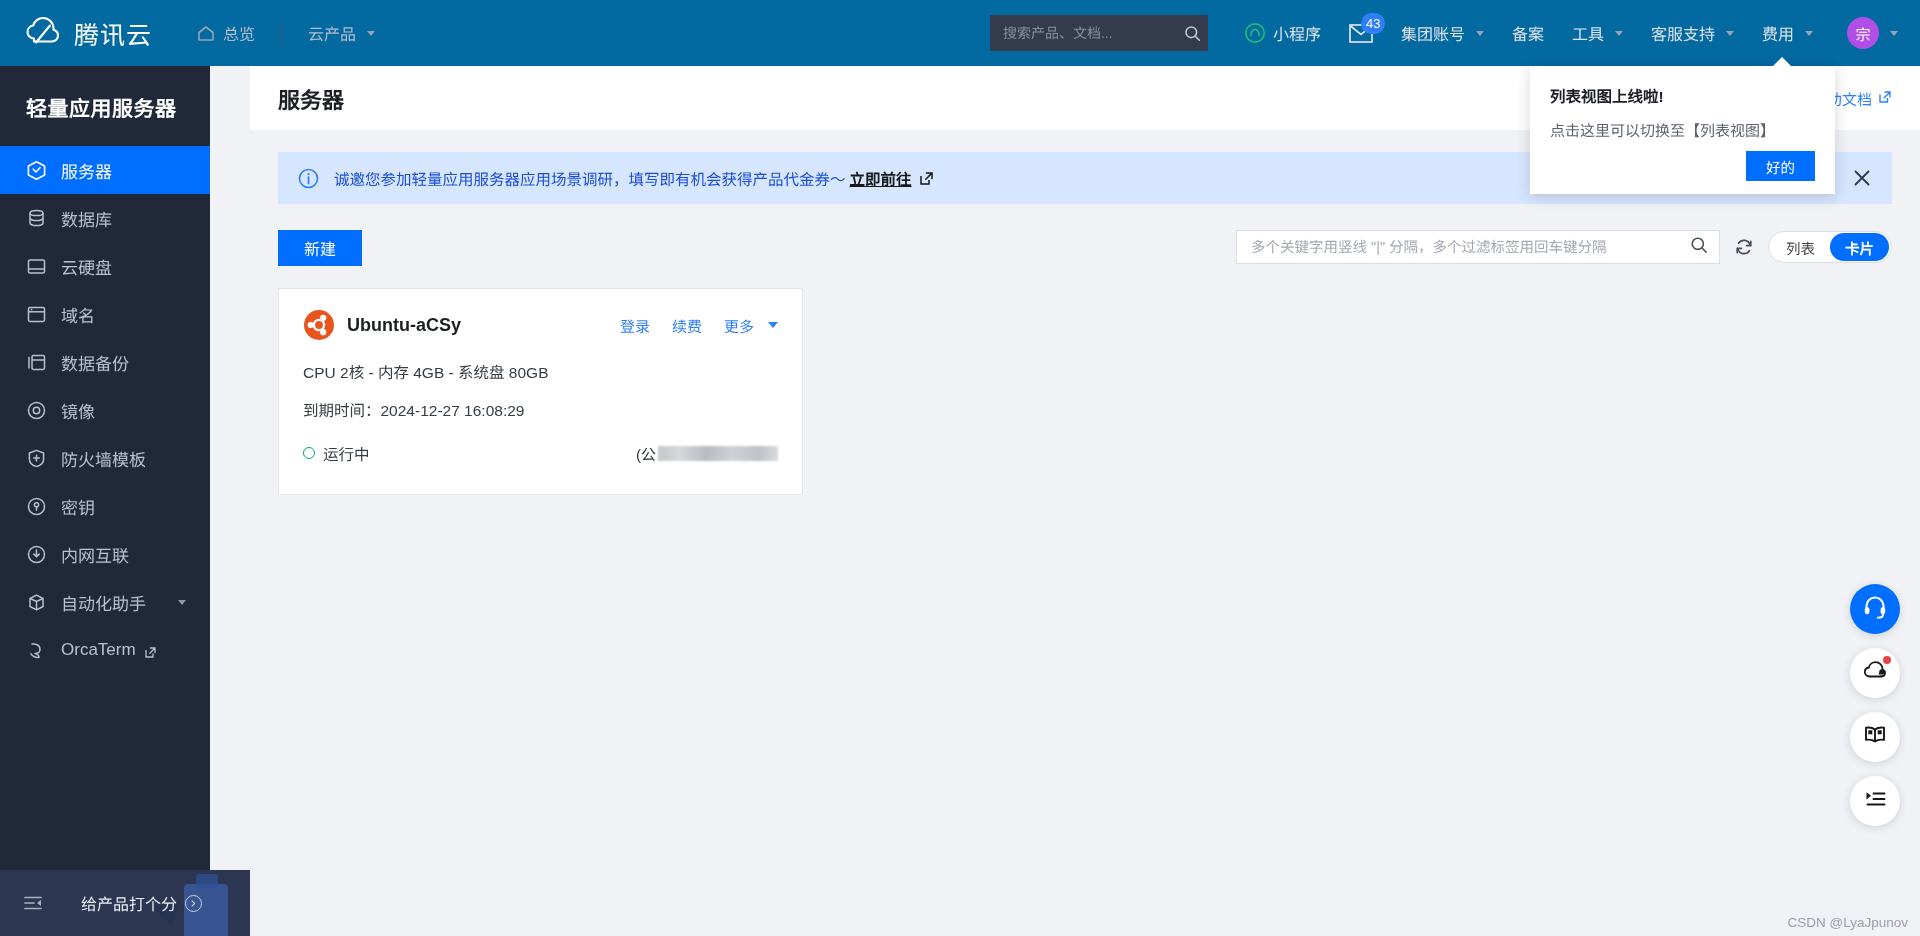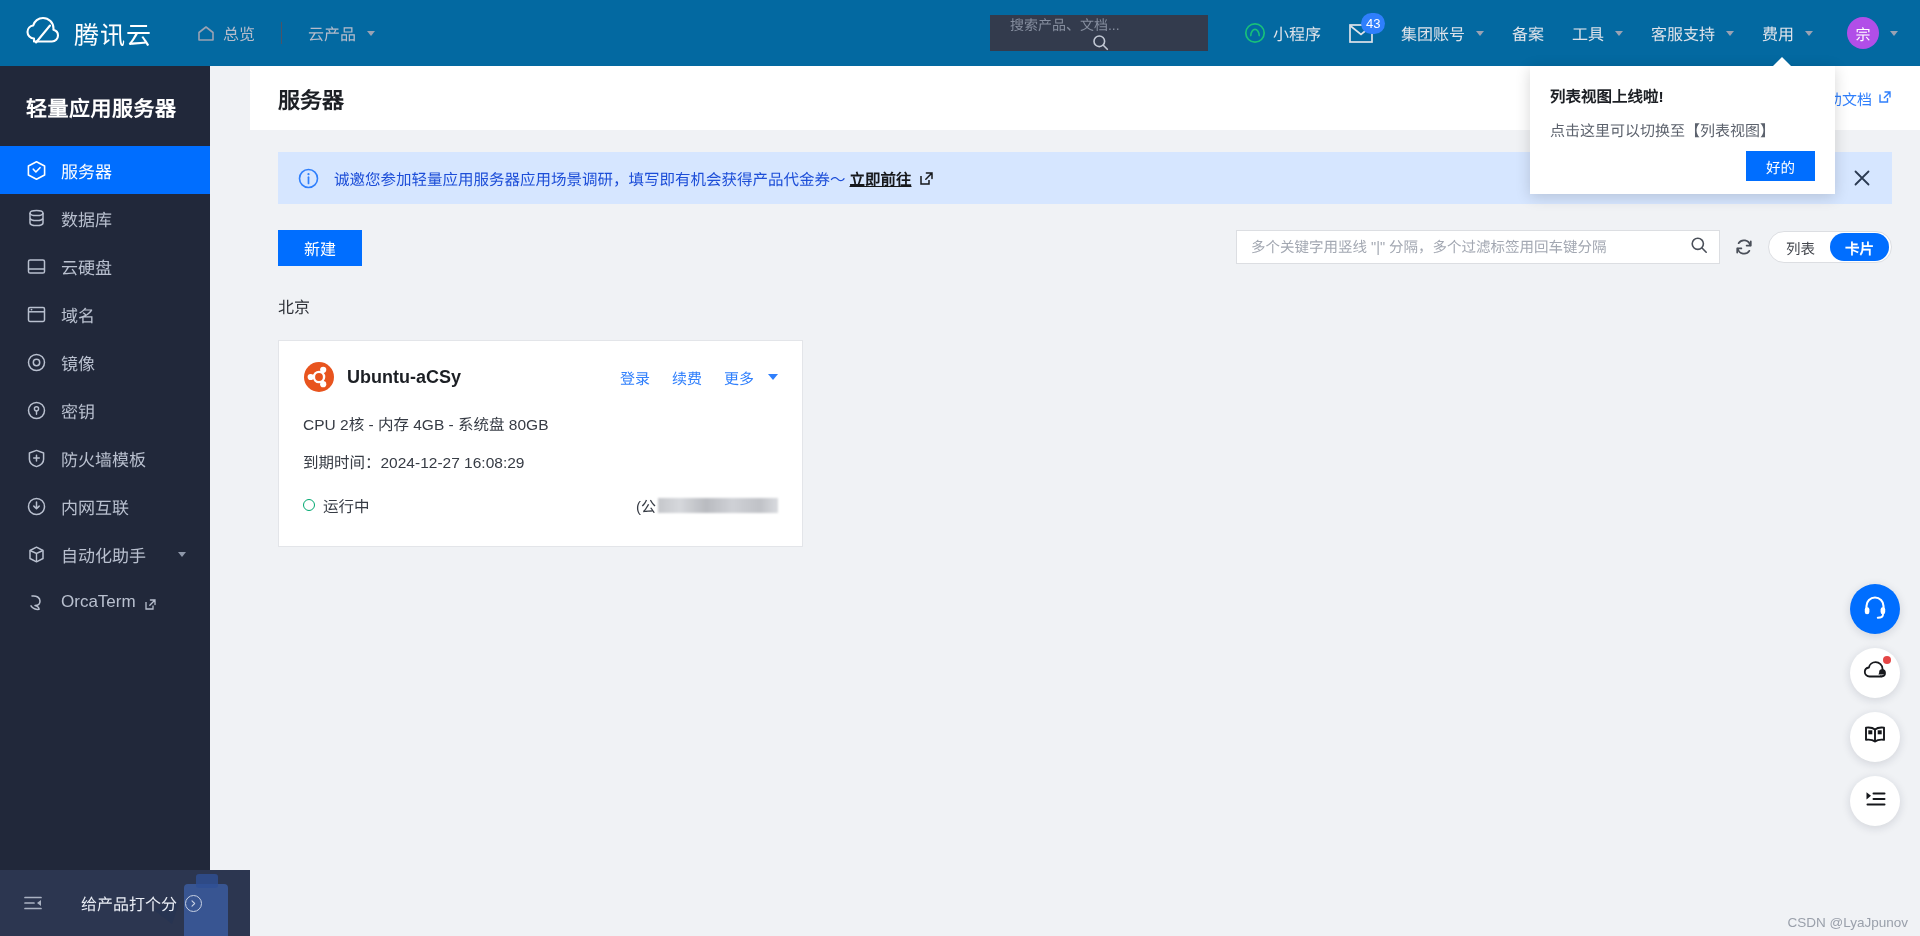--- a/index.html
+++ b/index.html
@@ -35,21 +35,20 @@
   .caret { display: inline-block; width: 0; height: 0;
     border-left: 4.5px solid transparent; border-right: 4.5px solid transparent;
     border-top: 5px solid #9aa2b3; margin-left: 4px; }
 
   .top-right { margin-left: auto; display: flex; align-items: center; height: 66px; }
 
   .search-box {
     width: 218px; height: 36px; background: #333b4d;
     display: flex; align-items: center; padding: 0 10px 0 13px;
     margin-right: 22px;
-    flex-direction: column;
   }
   .search-box input {
     flex: 1; background: transparent; border: none; outline: none;
     color: #cfd4de; font-size: 14px; font-family: inherit;
   }
   .search-box input::placeholder { color: #868e9f; }
   .search-ico { width: 17px; height: 17px; flex: none; }
 
   .hdr-item {
     display: flex; align-items: center; gap: 7px; position: relative;
@@ -389,50 +388,60 @@
     <span class="sb-ico">
       <svg viewBox="0 0 21 21" width="21" height="21">
         <rect x="2.5" y="3.5" width="16" height="14" rx="1.4" fill="none" stroke="currentColor" stroke-width="1.5"></rect>
         <path d="M2.5 7.8h16" stroke="currentColor" stroke-width="1.5"></path>
         <circle cx="5.5" cy="5.6" r="0.9" fill="currentColor"></circle>
       </svg>
     </span>
     <span>域名</span>
   </div>
 
+  <div class="sb-item">
+    <span class="sb-ico">
+      <svg viewBox="0 0 21 21" width="21" height="21">
+        <rect x="6" y="3.5" width="12.5" height="14" rx="1.4" fill="none" stroke="currentColor" stroke-width="1.5"></rect>
+        <path d="M6 8h12.5" stroke="currentColor" stroke-width="1.5"></path>
+        <path d="M3 5.5v10.5" stroke="currentColor" stroke-width="1.5" stroke-linecap="round"></path>
+      </svg>
+    </span>
+    <span>数据备份</span>
+  </div>
 
   <div class="sb-item">
     <span class="sb-ico">
       <svg viewBox="0 0 21 21" width="21" height="21">
         <circle cx="10.5" cy="10.5" r="8" fill="none" stroke="currentColor" stroke-width="1.5"></circle>
         <circle cx="10.5" cy="10.5" r="3.2" fill="none" stroke="currentColor" stroke-width="1.5"></circle>
       </svg>
     </span>
     <span>镜像</span>
+  </div>
+
+  <div class="sb-item">
+    <span class="sb-ico">
+      <svg viewBox="0 0 21 21" width="21" height="21">
+        <path d="M10.5 2.4 17.6 5v6.2c0 3.6-3 6.2-7.1 7.4-4.1-1.2-7.1-3.8-7.1-7.4V5z" fill="none" stroke="currentColor" stroke-width="1.5" stroke-linejoin="round"></path>
+        <path d="M10.5 7.3v5.6M7.7 10.1h5.6" stroke="currentColor" stroke-width="1.5" stroke-linecap="round"></path>
+      </svg>
+    </span>
+    <span>防火墙模板</span>
   </div>
 
   <div class="sb-item">
     <span class="sb-ico">
       <svg viewBox="0 0 21 21" width="21" height="21">
         <circle cx="10.5" cy="10.5" r="8" fill="none" stroke="currentColor" stroke-width="1.5"></circle>
         <circle cx="10.5" cy="8.8" r="2.1" fill="none" stroke="currentColor" stroke-width="1.4"></circle>
         <path d="M10.5 10.9v3.4" stroke="currentColor" stroke-width="1.4" stroke-linecap="round"></path>
       </svg>
     </span>
     <span>密钥</span>
-  </div>
-
-  <div class="sb-item">
-    <span class="sb-ico">
-      <svg viewBox="0 0 21 21" width="21" height="21">
-        <path d="M10.5 2.4 17.6 5v6.2c0 3.6-3 6.2-7.1 7.4-4.1-1.2-7.1-3.8-7.1-7.4V5z" fill="none" stroke="currentColor" stroke-width="1.5" stroke-linejoin="round"></path>
-        <path d="M10.5 7.3v5.6M7.7 10.1h5.6" stroke="currentColor" stroke-width="1.5" stroke-linecap="round"></path>
-      </svg>
-    </span>
-    <span>防火墙模板</span>
   </div>
 
   <div class="sb-item">
     <span class="sb-ico">
       <svg viewBox="0 0 21 21" width="21" height="21">
         <circle cx="10.5" cy="10.5" r="8" fill="none" stroke="currentColor" stroke-width="1.5"></circle>
         <path d="M10.5 6v6.4M7.8 10.1l2.7 2.7 2.7-2.7" fill="none" stroke="currentColor" stroke-width="1.5" stroke-linecap="round" stroke-linejoin="round"></path>
       </svg>
     </span>
     <span>内网互联</span>
@@ -551,21 +560,20 @@
           </svg>
         </span>
 
         <div class="view-toggle">
           <span class="view-opt">列表</span>
           <span class="view-opt sel">卡片</span>
         </div>
       </div>
     </div>
 
-    <div class="region-label">北京</div>
 
     <div class="card">
       <div class="card-top">
         <span class="os-ico">
           <svg viewBox="0 0 32 32" width="32" height="32">
             <circle cx="16" cy="16" r="15" fill="#e8541e"></circle>
             <circle cx="16" cy="16" r="5.1" fill="none" stroke="#fff" stroke-width="2.4"></circle>
             <circle cx="7.7" cy="16" r="3.1" fill="#fff"></circle>
             <circle cx="20.2" cy="8.8" r="3.1" fill="#fff"></circle>
             <circle cx="20.2" cy="23.2" r="3.1" fill="#fff"></circle>

